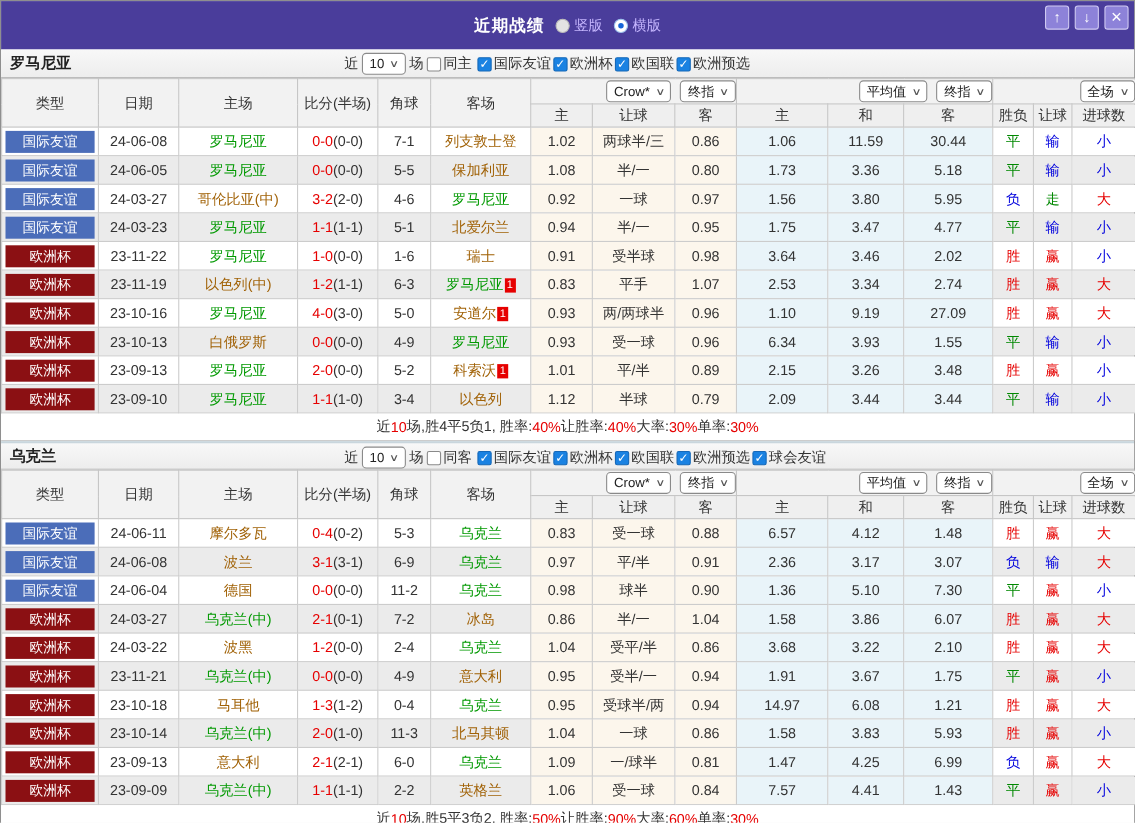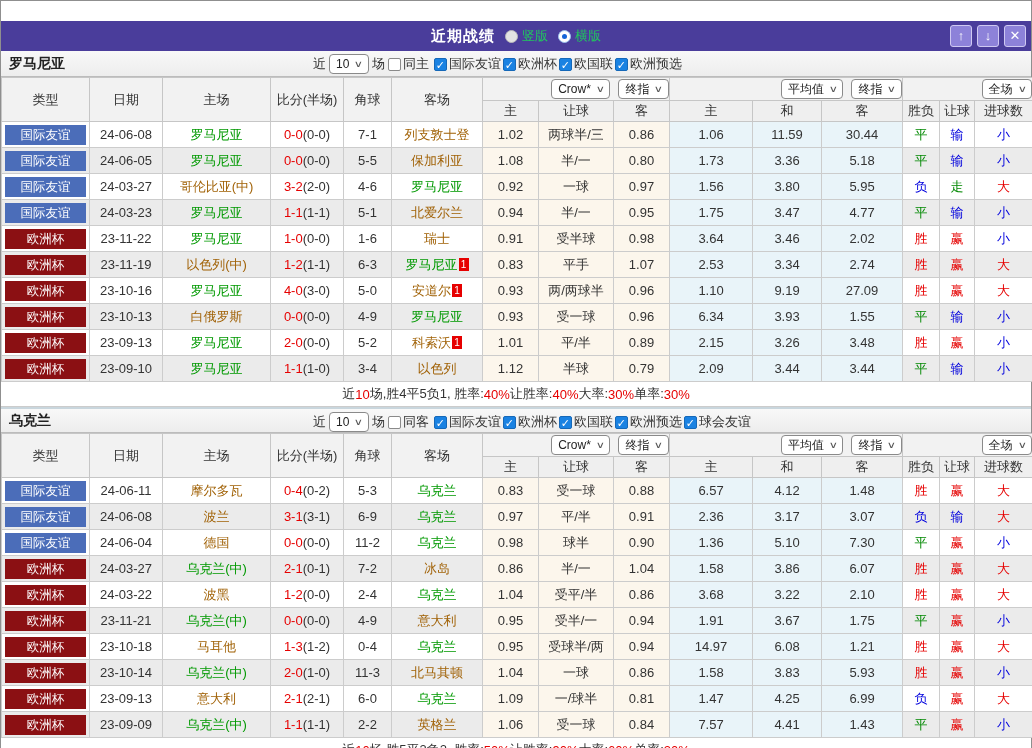--- a/index.html
+++ b/index.html
@@ -6,26 +6,26 @@
   body {
     font-family: "Liberation Sans","DejaVu Sans",sans-serif;
     background:#d6d6d6;
     width:1032px; height:748px; overflow:hidden;
   }
   .window {
     width:1032px; border:1px solid #8f8f8f; background:#fff;
   }
   
   .titlebar {
-    height:30px; background:#4a3d9b; position:relative;
-    display:flex; align-items:center; justify-content:center;margin-top:20px;
+    height:44px; background:#4a3d9b; position:relative;
+    display:flex; align-items:center; justify-content:center;
   }
   .titlebar-center { display:flex; align-items:center; gap:10px; color:#fff; }
   .win-title { font-size:15px; font-weight:bold; letter-spacing:1px; }
-  .radio-label { display:inline-flex; align-items:center; gap:4px; font-size:13px; cursor:pointer; color:#22c55e; }
+  .radio-label { display:inline-flex; align-items:center; gap:4px; font-size:13px; cursor:pointer; color:#c4b5fd; }
   .radio { width:13px; height:13px; border-radius:50%; background:#e3e3e3; border:1px solid #bbb; position:relative; display:inline-block; }
   .radio.selected { background:#fff; border:1px solid #9cc2ee; }
   .radio.selected::after {
     content:""; position:absolute; left:3px; top:3px; width:5px; height:5px;
     border-radius:50%; background:#1565d8;
   }
   .titlebar-buttons { position:absolute; right:5px; top:4px; display:flex; gap:5px; }
   .tb-btn {
     width:22px; height:22px; background:#8d82d9; border:1px solid #cfc9f2; border-radius:3px;
     color:#fff; font-size:13px; font-weight:bold; line-height:20px; text-align:center; cursor:pointer;

